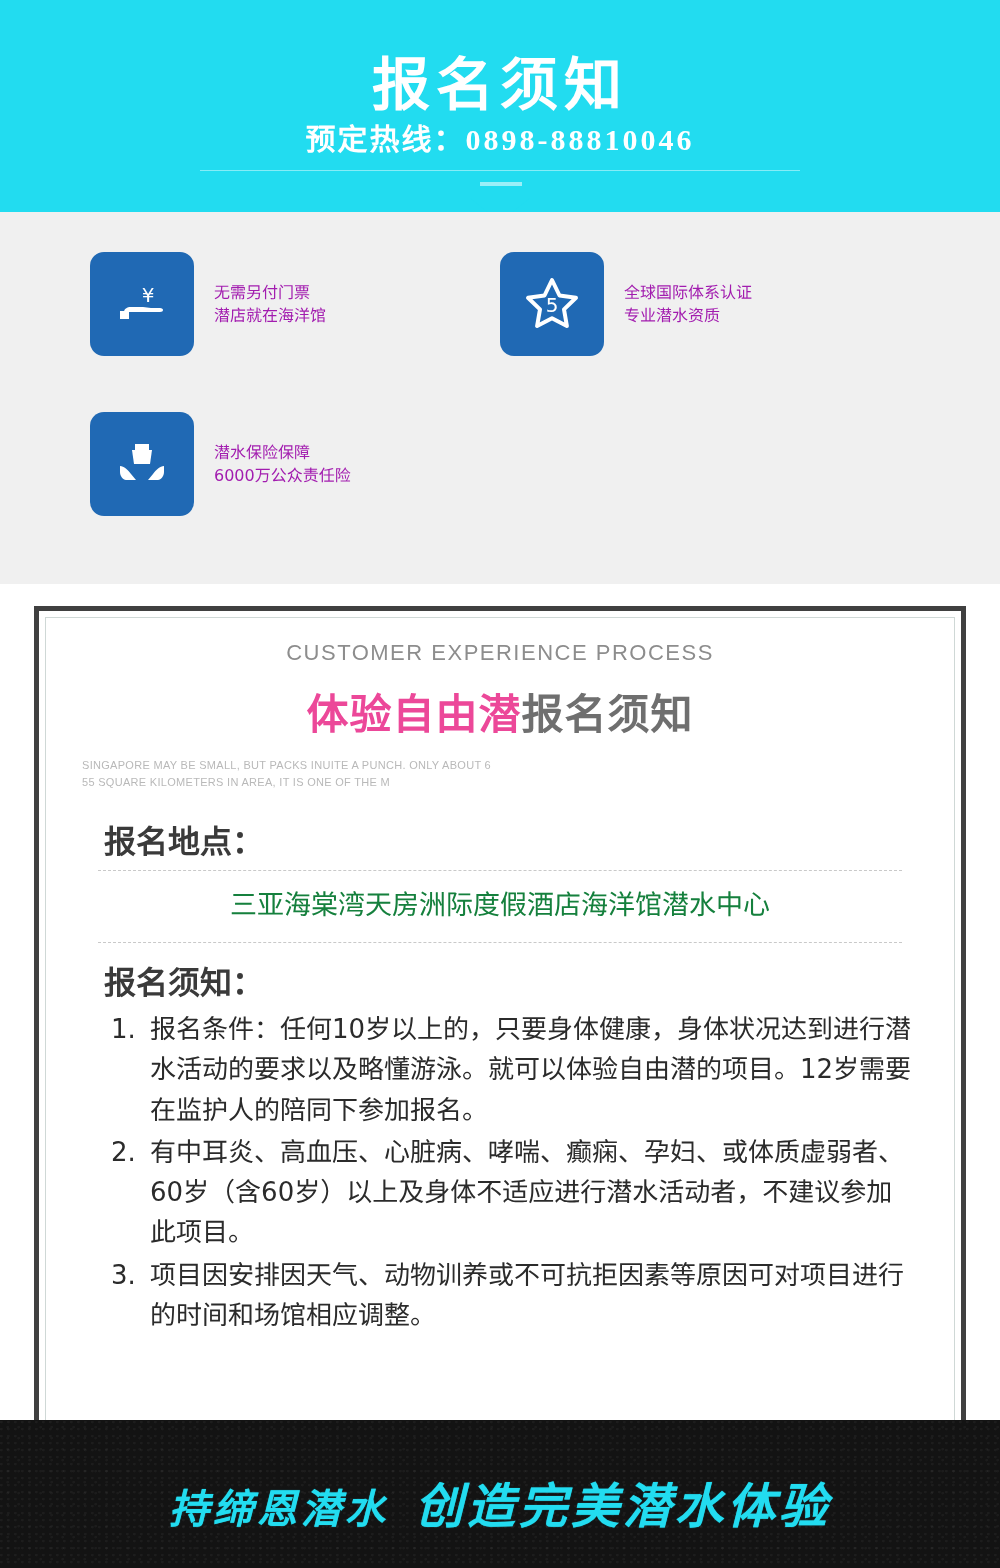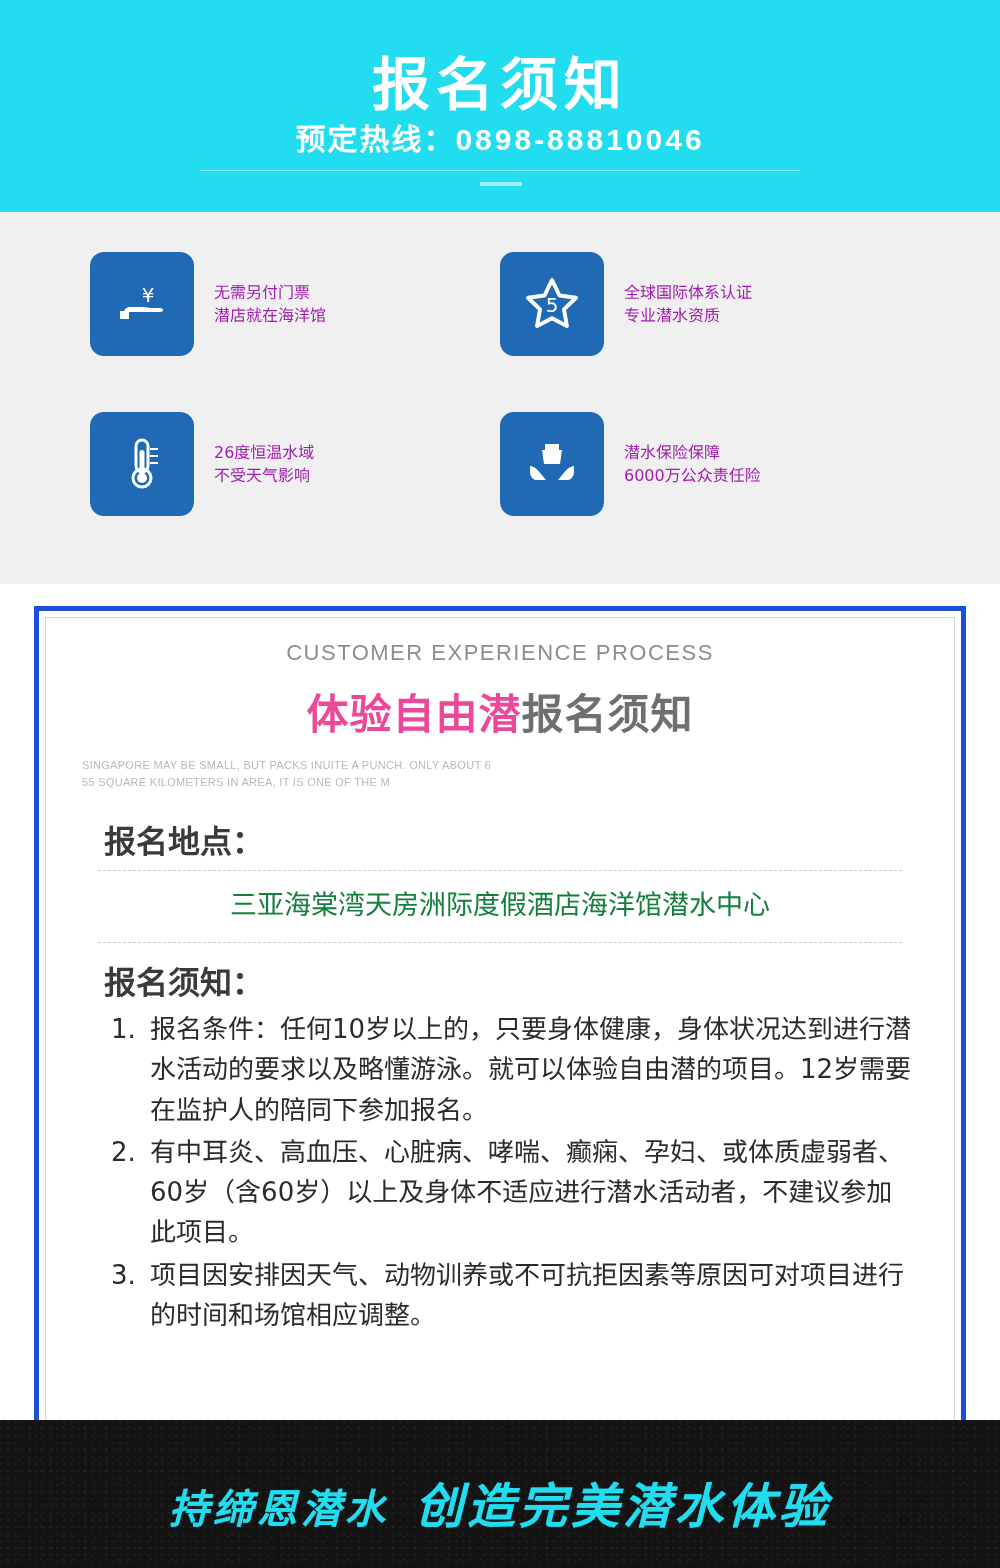--- a/index.html
+++ b/index.html
@@ -40,21 +40,21 @@
     left: 0;
     width: 1000px;
     text-align: center;
     font-size: 30px;
     font-weight: bold;
     color: #ffffff;
     letter-spacing: 2px;
   }
   .header-sub .phone {
     letter-spacing: 3px;
-    font-family: Liberation Sans, sans-serif;
+    font-family: Liberation Serif, serif;
   }
   .header-rule {
     position: absolute;
     top: 170px;
     left: 200px;
     width: 600px;
     height: 1px;
     background: rgba(255,255,255,0.45);
   }
   .header-rule2 {
@@ -123,21 +123,21 @@
     width: 1000px;
     height: 836px;
     background: #ffffff;
     box-sizing: border-box;
     padding: 22px 34px 0 34px;
   }
   .card {
     width: 932px;
     height: 952px;
     box-sizing: border-box;
-    border: 5px solid #1d4ed8;
+    border: 5px solid #404040;
     background: #ffffff;
     padding: 6px;
   }
   .card-inner {
     width: 100%;
     height: 100%;
     box-sizing: border-box;
     border: 1px solid #cfd8d6;
     padding: 22px 36px 0 36px;
   }
@@ -264,37 +264,20 @@
           <path d="M32 8l7.5 15.5L56 25.8 44 37.4l2.9 16.6L32 46.2 17.1 54 20 37.4 8 25.8l16.5-2.3z" fill="none" stroke="#ffffff" stroke-width="4" stroke-linejoin="round"></path>
           <text x="32" y="40" font-size="20" font-family="DejaVu Sans, sans-serif" fill="#ffffff" text-anchor="middle">5</text>
         </svg>
       </div>
       <div class="feature-text">
         <div>全球国际体系认证</div>
         <div>专业潜水资质</div>
       </div>
     </div>
 
-    <div class="feature">
-      <div class="feature-icon">
-        <svg width="64" height="64" viewBox="0 0 64 64" aria-hidden="true">
-          <rect x="26" y="8" width="12" height="32" rx="6" fill="none" stroke="#ffffff" stroke-width="3"></rect>
-          <circle cx="32" cy="46" r="9" fill="none" stroke="#ffffff" stroke-width="3"></circle>
-          <rect x="29.5" y="18" width="5" height="26" rx="2.5" fill="#ffffff"></rect>
-          <circle cx="32" cy="46" r="5" fill="#ffffff"></circle>
-          <rect x="40" y="16" width="8" height="2" fill="#ffffff"></rect>
-          <rect x="40" y="23" width="8" height="2" fill="#ffffff"></rect>
-          <rect x="40" y="30" width="8" height="2" fill="#ffffff"></rect>
-        </svg>
-      </div>
-      <div class="feature-text">
-        <div>26度恒温水域</div>
-        <div>不受天气影响</div>
-      </div>
-    </div>
 
     <div class="feature">
       <div class="feature-icon">
         <svg width="64" height="64" viewBox="0 0 64 64" aria-hidden="true">
           <path d="M25 12h14v6H25z" fill="#ffffff"></path>
           <path d="M22 18h20l-2 14H24z" fill="#ffffff"></path>
           <path d="M10 34c4 0 8 4 11 8l5 6H16c-3 0-6-4-6-8z" fill="#ffffff"></path>
           <path d="M54 34c-4 0-8 4-11 8l-5 6h10c3 0 6-4 6-8z" fill="#ffffff"></path>
         </svg>
       </div>

